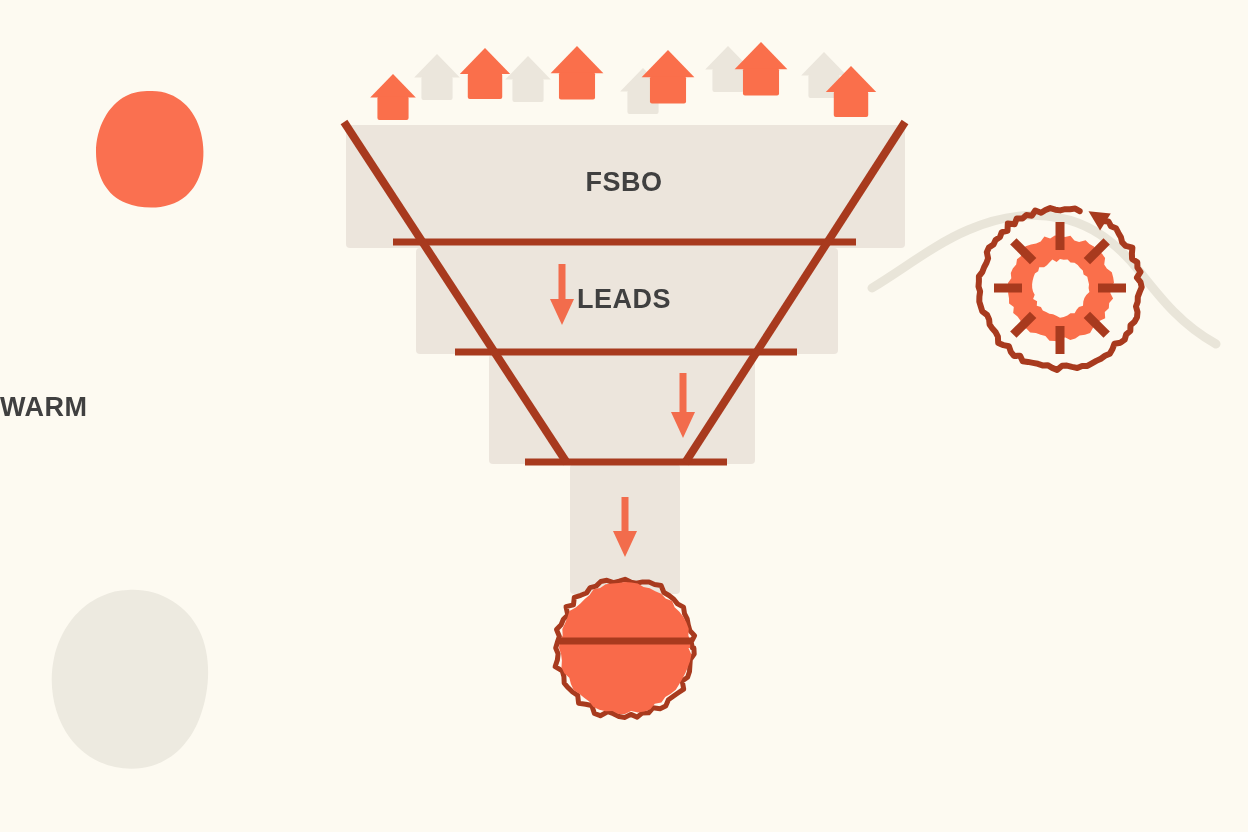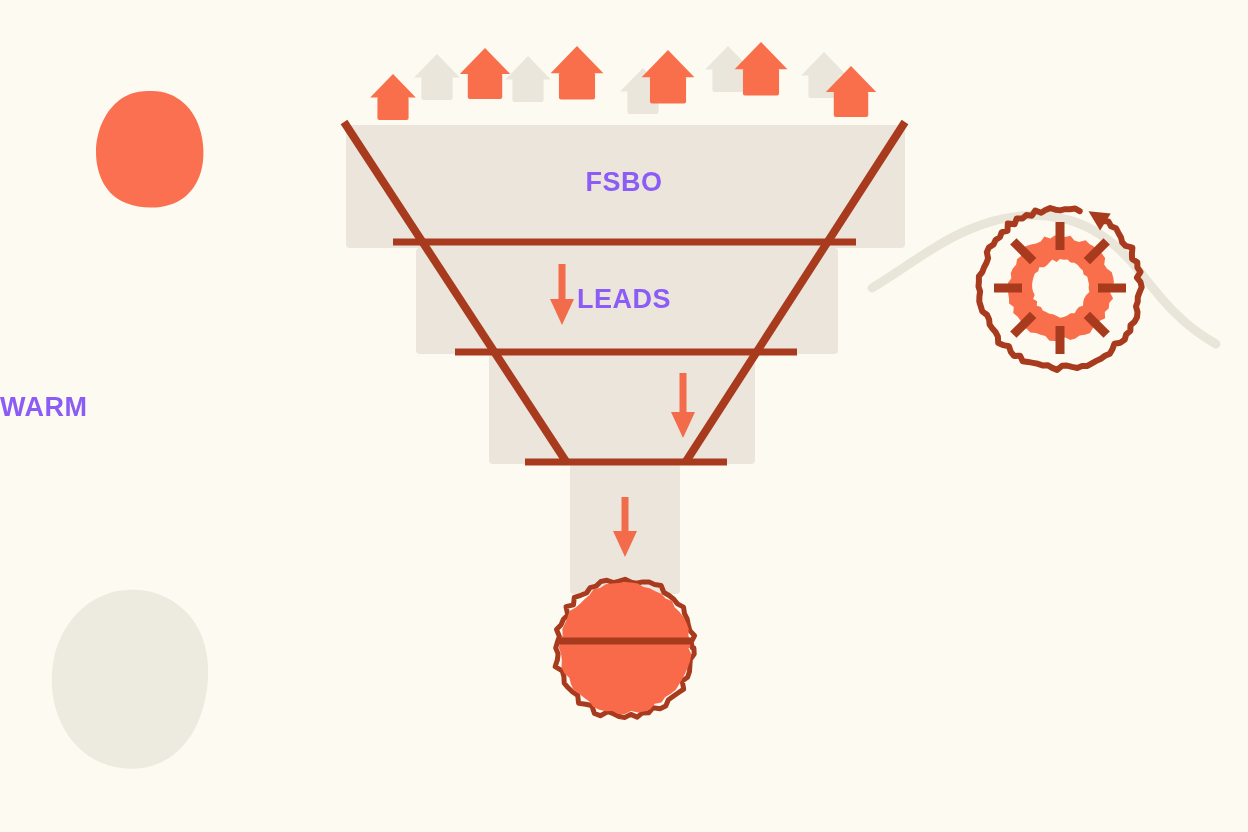--- a/index.html
+++ b/index.html
@@ -22,21 +22,21 @@
     position: absolute;
     left: 0;
     top: 0;
     width: 1248px;
     height: 832px;
   }
   .funnel-label {
     position: absolute;
     font-family: "Liberation Sans", sans-serif;
     font-weight: bold;
-    color: #8b5cf6;
+    color: #404040;
     letter-spacing: 0.5px;
     white-space: nowrap;
     user-select: none;
   }
   #label-fsbo {
     left: 0; right: 0;
     text-align: center;
     top: 167px;
     font-size: 27px;
   }

